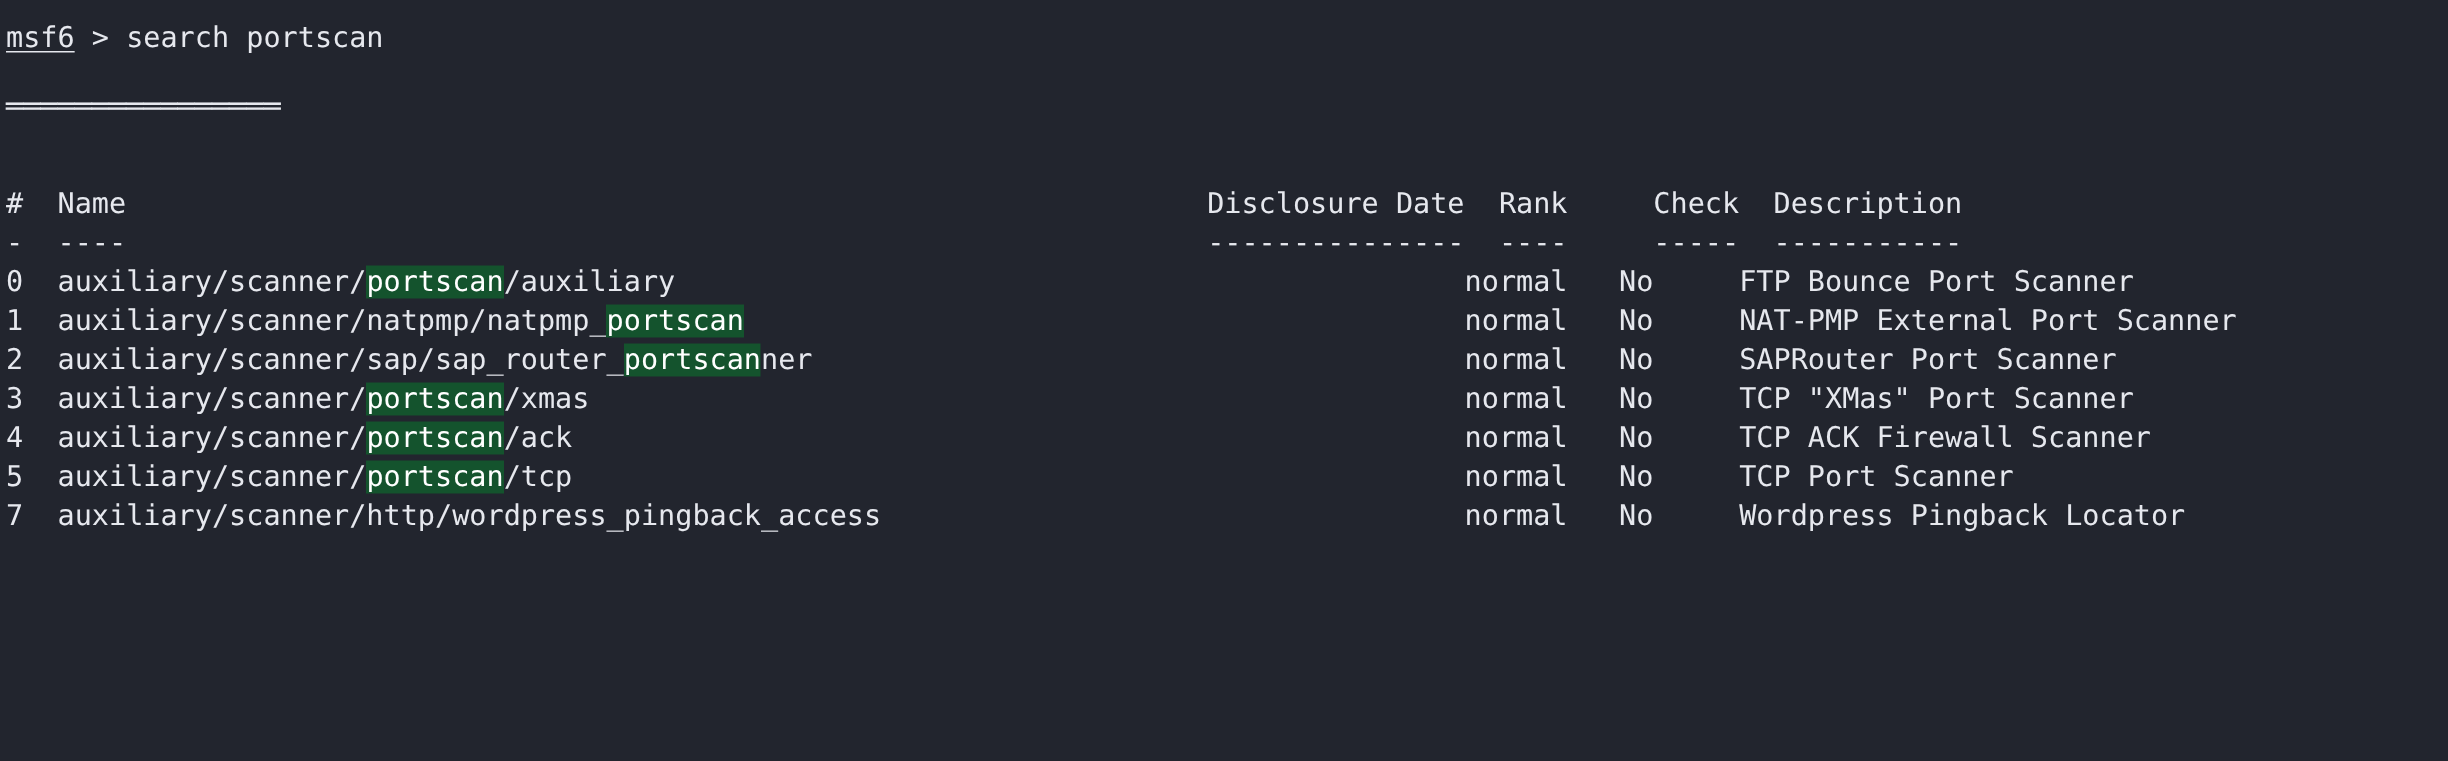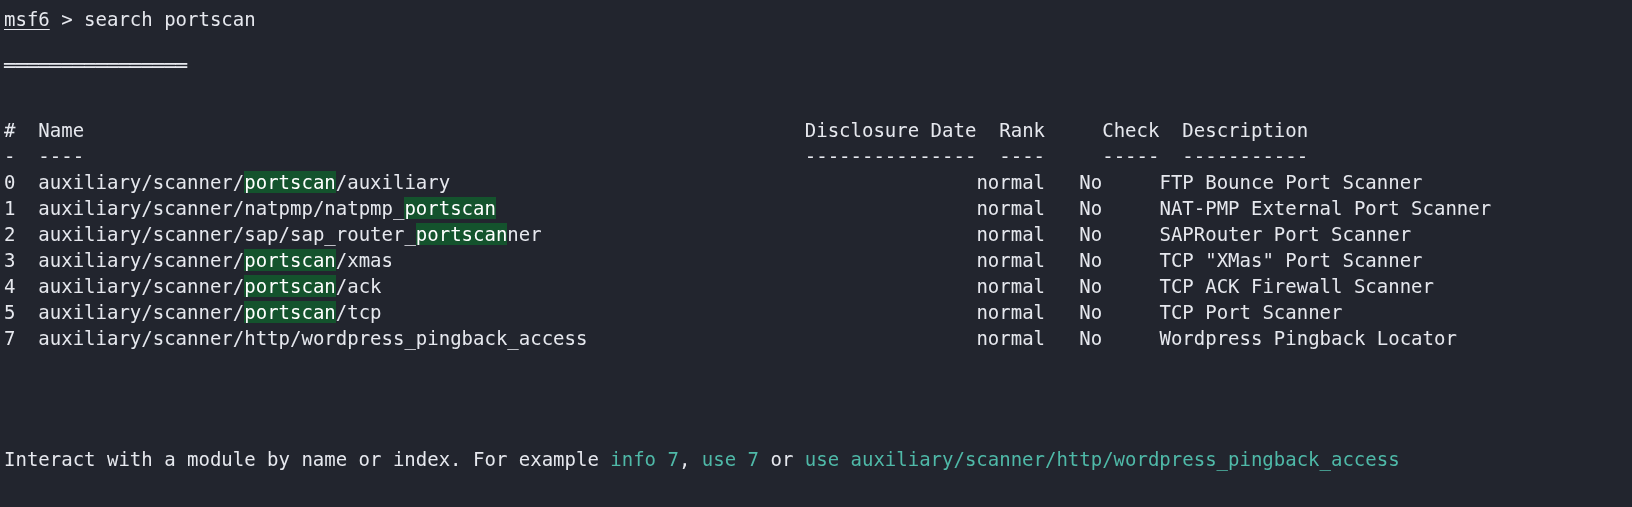--- a/index.html
+++ b/index.html
@@ -14,21 +14,21 @@
     font-family: "DejaVu Sans Mono", "Liberation Mono", monospace;
     font-size: 19px;
     line-height: 26px;
     color: #e6e8ee;
     -webkit-font-smoothing: antialiased;
   }
   .terminal {
     width: 1632px;
     height: 507px;
     box-sizing: border-box;
-    padding: 6px 0 0 0;
+    padding: 12px 0 0 0;
     position: relative;
   }
   .line {
     white-space: pre;
     height: 26px;
     padding-left: 4px;
   }
   .line.blank { height: 26px; }
 
   .prompt-host {
@@ -92,15 +92,14 @@
         <div class="row"><span>0</span><span>  </span><span>auxiliary/scanner/</span><span class="hl">portscan</span><span>/auxiliary</span><span>                             </span><span>               </span><span>  </span><span>normal</span><span>   </span><span>No   </span><span>  </span><span>FTP Bounce Port Scanner</span></div>
         <div class="row"><span>1</span><span>  </span><span>auxiliary/scanner/natpmp/natpmp_</span><span class="hl">portscan</span><span></span><span>                         </span><span>               </span><span>  </span><span>normal</span><span>   </span><span>No   </span><span>  </span><span>NAT-PMP External Port Scanner</span></div>
         <div class="row"><span>2</span><span>  </span><span>auxiliary/scanner/sap/sap_router_</span><span class="hl">portscan</span><span>ner</span><span>                     </span><span>               </span><span>  </span><span>normal</span><span>   </span><span>No   </span><span>  </span><span>SAPRouter Port Scanner</span></div>
         <div class="row"><span>3</span><span>  </span><span>auxiliary/scanner/</span><span class="hl">portscan</span><span>/xmas</span><span>                                  </span><span>               </span><span>  </span><span>normal</span><span>   </span><span>No   </span><span>  </span><span>TCP "XMas" Port Scanner</span></div>
         <div class="row"><span>4</span><span>  </span><span>auxiliary/scanner/</span><span class="hl">portscan</span><span>/ack</span><span>                                   </span><span>               </span><span>  </span><span>normal</span><span>   </span><span>No   </span><span>  </span><span>TCP ACK Firewall Scanner</span></div>
         <div class="row"><span>5</span><span>  </span><span>auxiliary/scanner/</span><span class="hl">portscan</span><span>/tcp</span><span>                                   </span><span>               </span><span>  </span><span>normal</span><span>   </span><span>No   </span><span>  </span><span>TCP Port Scanner</span></div>
         <div class="row"><span>7</span><span>  </span><span>auxiliary/scanner/http/wordpress_pingback_access</span><span></span><span>                 </span><span>               </span><span>  </span><span>normal</span><span>   </span><span>No   </span><span>  </span><span>Wordpress Pingback Locator</span></div>
       </div>
   </div>
 
-  <div class="footer"><span>Interact with a module by name or index. For example </span><span class="cyan">info 7</span><span>, </span><span class="cyan">use 7</span><span> or </span><span class="cyan">use auxiliary/scanner/http/wordpress_pingback_access</span></div>
 
 </div>
 
 </body></html>

